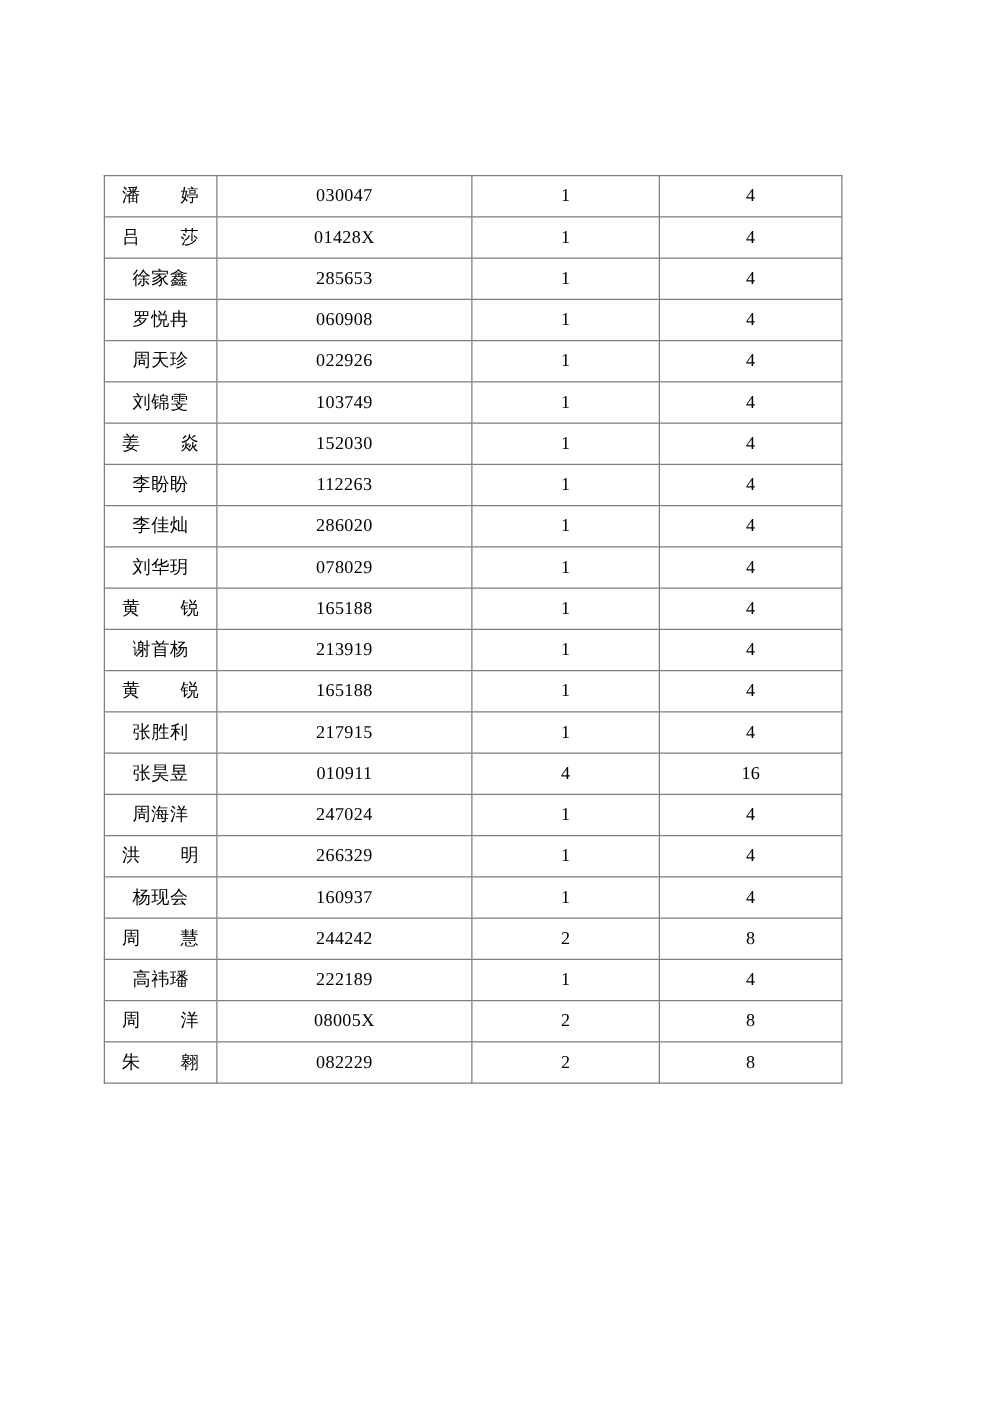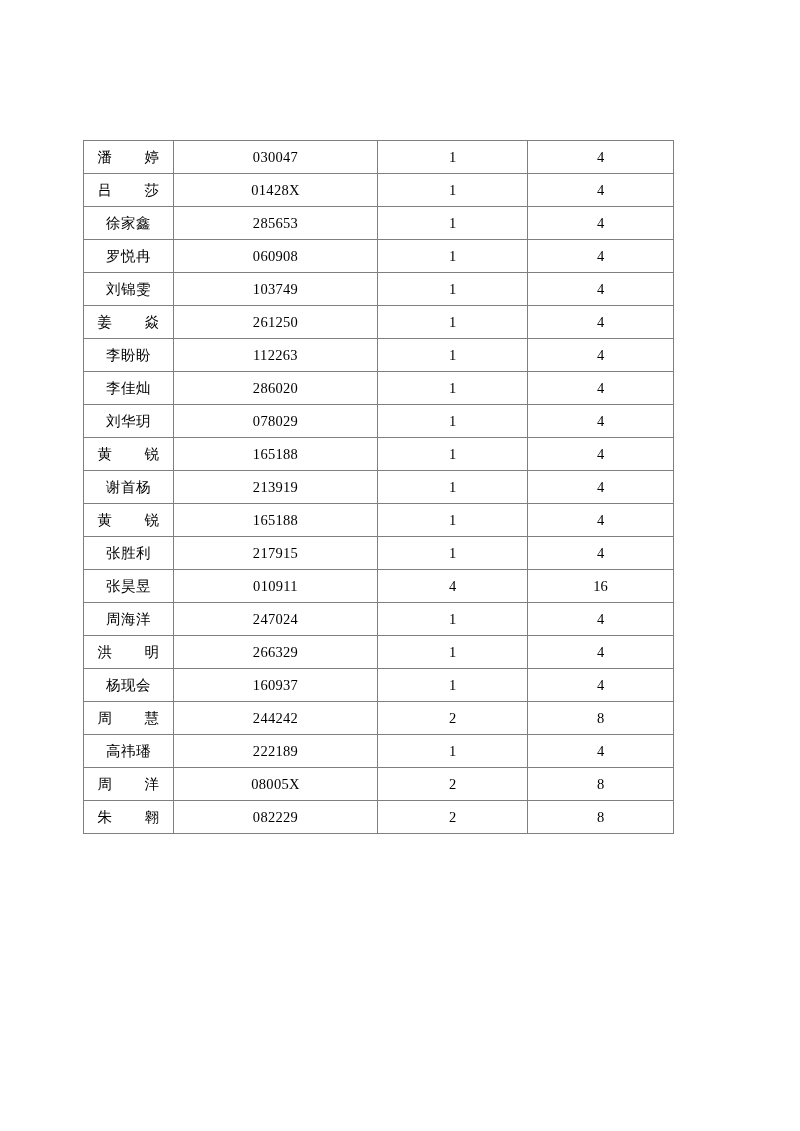--- a/index.html
+++ b/index.html
@@ -105,28 +105,34 @@
             <td class="cell-num">1</td>
             <td class="cell-num">4</td>
           </tr>
           <tr>
             <td class="cell-name">罗悦冉</td>
             <td class="cell-id">060908</td>
             <td class="cell-num">1</td>
             <td class="cell-num">4</td>
           </tr>
           <tr>
+            <td class="cell-name">周天珍</td>
+            <td class="cell-id">022926</td>
+            <td class="cell-num">1</td>
+            <td class="cell-num">4</td>
+          </tr>
+          <tr>
             <td class="cell-name">刘锦雯</td>
             <td class="cell-id">103749</td>
             <td class="cell-num">1</td>
             <td class="cell-num">4</td>
           </tr>
           <tr>
             <td class="cell-name spaced"><span class="nm">姜  焱</span></td>
-            <td class="cell-id">261250</td>
+            <td class="cell-id">152030</td>
             <td class="cell-num">1</td>
             <td class="cell-num">4</td>
           </tr>
           <tr>
             <td class="cell-name">李盼盼</td>
             <td class="cell-id">112263</td>
             <td class="cell-num">1</td>
             <td class="cell-num">4</td>
           </tr>
           <tr>

